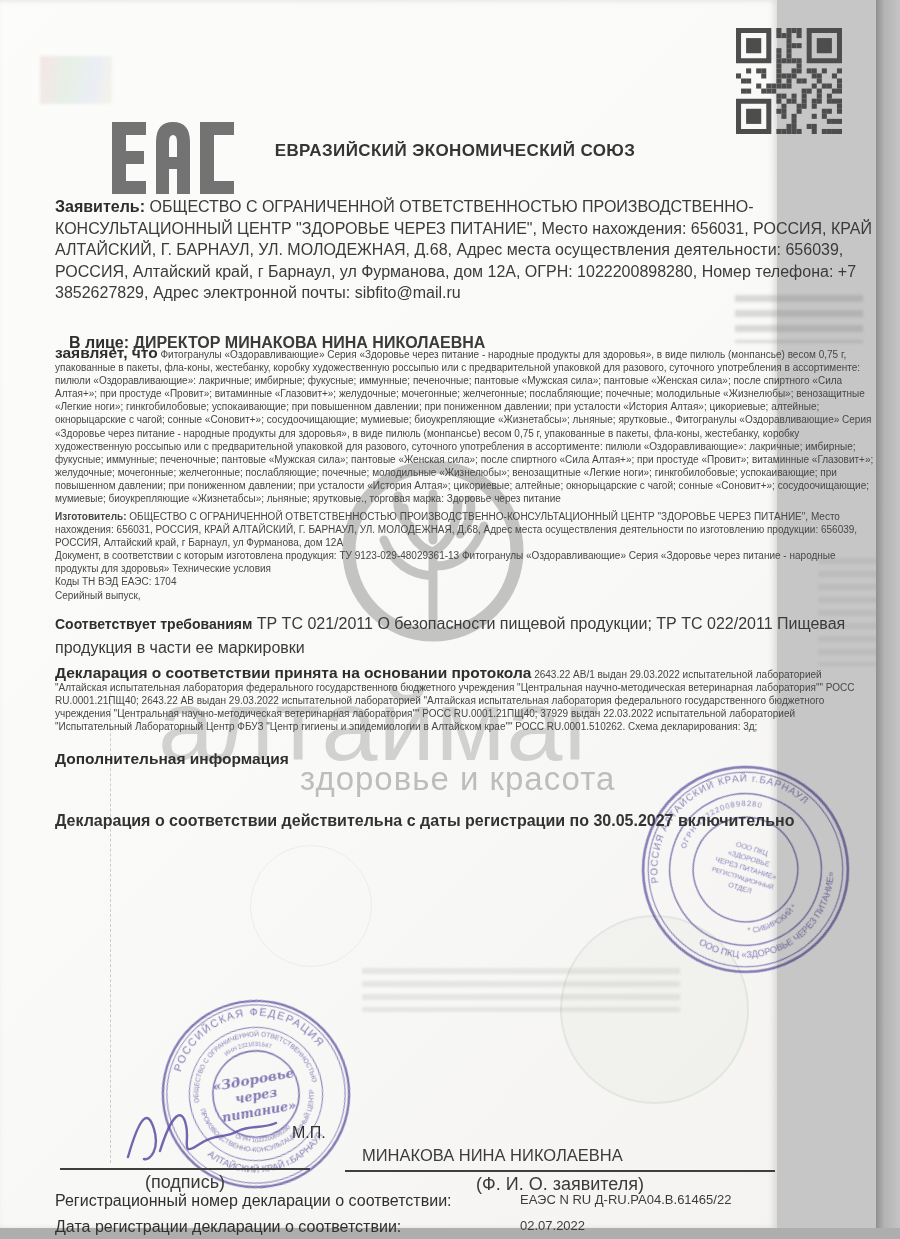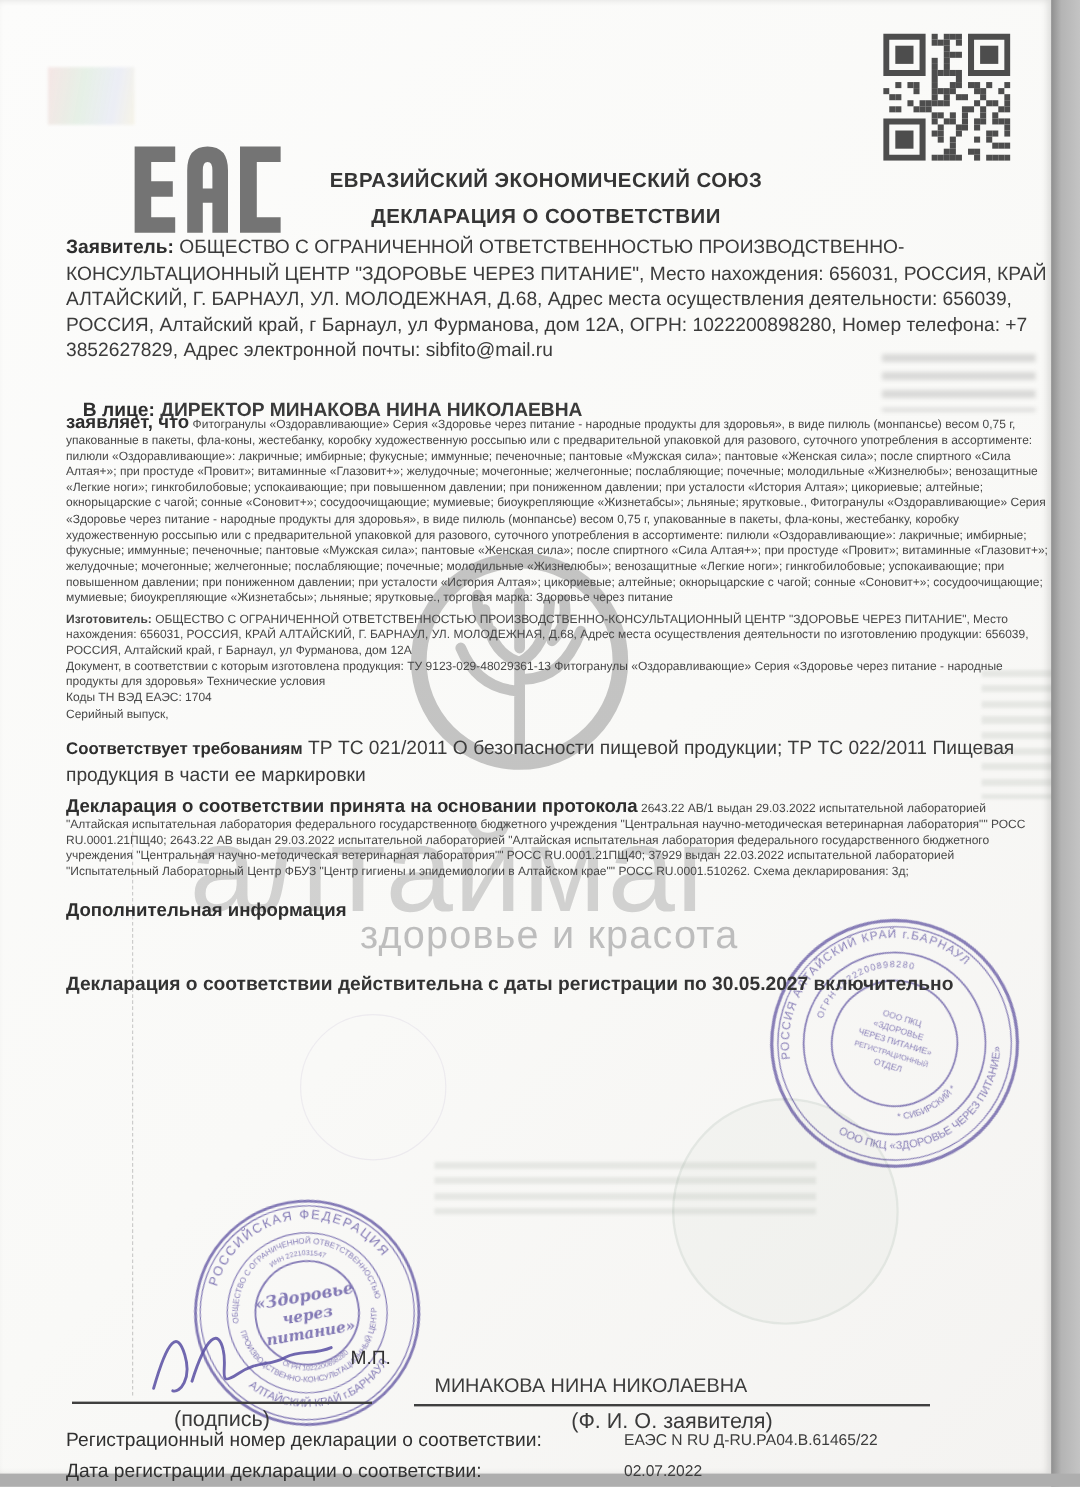--- a/index.html
+++ b/index.html
@@ -2,21 +2,21 @@
 <html><head>
 <meta charset="utf-8">
 <style>
   html,body{margin:0;padding:0;}
   body{
     width:900px;height:1239px;position:relative;overflow:hidden;
     background:#c6c6c6;
     font-family:"Liberation Sans",sans-serif;
   }
   .page{
-    position:absolute;left:0;top:0;width:876px;height:1229px;
+    position:absolute;left:0;top:0;width:777px;height:1229px;
     background:linear-gradient(135deg,#fcfcfb 0%,#f9f9f7 55%,#f4f3f1 100%);
     box-shadow:inset -3px 0 6px rgba(0,0,0,.12);
   }
   .edge-right{position:absolute;right:0;top:0;width:24px;height:1239px;
     background:linear-gradient(to right,#8f8f8f 0,#b4b4b4 35%,#c4c4c4 100%);}
   .edge-bottom{position:absolute;left:0;bottom:0;width:900px;height:11px;background:#aeaeae;}
   .abs{position:absolute;}
   .title{font-weight:bold;font-size:17px;color:#353535;letter-spacing:.4px;text-align:center;width:700px;left:105px;}
   .para{font-size:16px;line-height:21.5px;color:#3b3b3b;width:818px;left:55px;}
   .para b{color:#2e2e2e;}
@@ -180,21 +180,20 @@
       <rect x="20" y="20" width="1" height="1" fill="#4d4d4d"></rect>
       <path d="M0 0h7v7h-7zM1 1v5h5v-5z" fill="#4d4d4d" fill-rule="evenodd"></path>
       <rect x="2" y="2" width="3" height="3" fill="#4d4d4d"></rect>
       <path d="M14 0h7v7h-7zM15 1v5h5v-5z" fill="#4d4d4d" fill-rule="evenodd"></path>
       <rect x="16" y="2" width="3" height="3" fill="#4d4d4d"></rect>
       <path d="M0 14h7v7h-7zM1 15v5h5v-5z" fill="#4d4d4d" fill-rule="evenodd"></path>
       <rect x="2" y="16" width="3" height="3" fill="#4d4d4d"></rect>
     </svg>
 
   <div class="abs title layer-text" style="top:141px;">ЕВРАЗИЙСКИЙ ЭКОНОМИЧЕСКИЙ СОЮЗ</div>
-  <div class="abs title layer-text" style="top:171px;">ДЕКЛАРАЦИЯ О СООТВЕТСТВИИ</div>
 
   <svg class="abs" style="left:338px;top:456px;z-index:1;opacity:.5;" width="190" height="190" viewBox="0 0 190 190">
     <g stroke="#8f8f8f" fill="none" stroke-linecap="round">
       <circle cx="95" cy="95" r="84" stroke-width="13"></circle>
       <path d="M95 172 V96 M95 120 Q60 118 46 84 M95 110 Q130 112 146 70 M95 96 Q70 88 66 52 M95 96 Q118 84 120 46 M95 84 Q95 60 95 38 M72 70 Q58 60 60 40 M122 78 Q136 64 132 44" stroke-width="9"></path>
     </g>
   </svg>
   <div class="abs watermark-word" style="left:158px;top:668px;">алтаймаг</div>
   <div class="abs watermark-slogan" style="left:300px;top:760px;">здоровье и красота</div>
 

